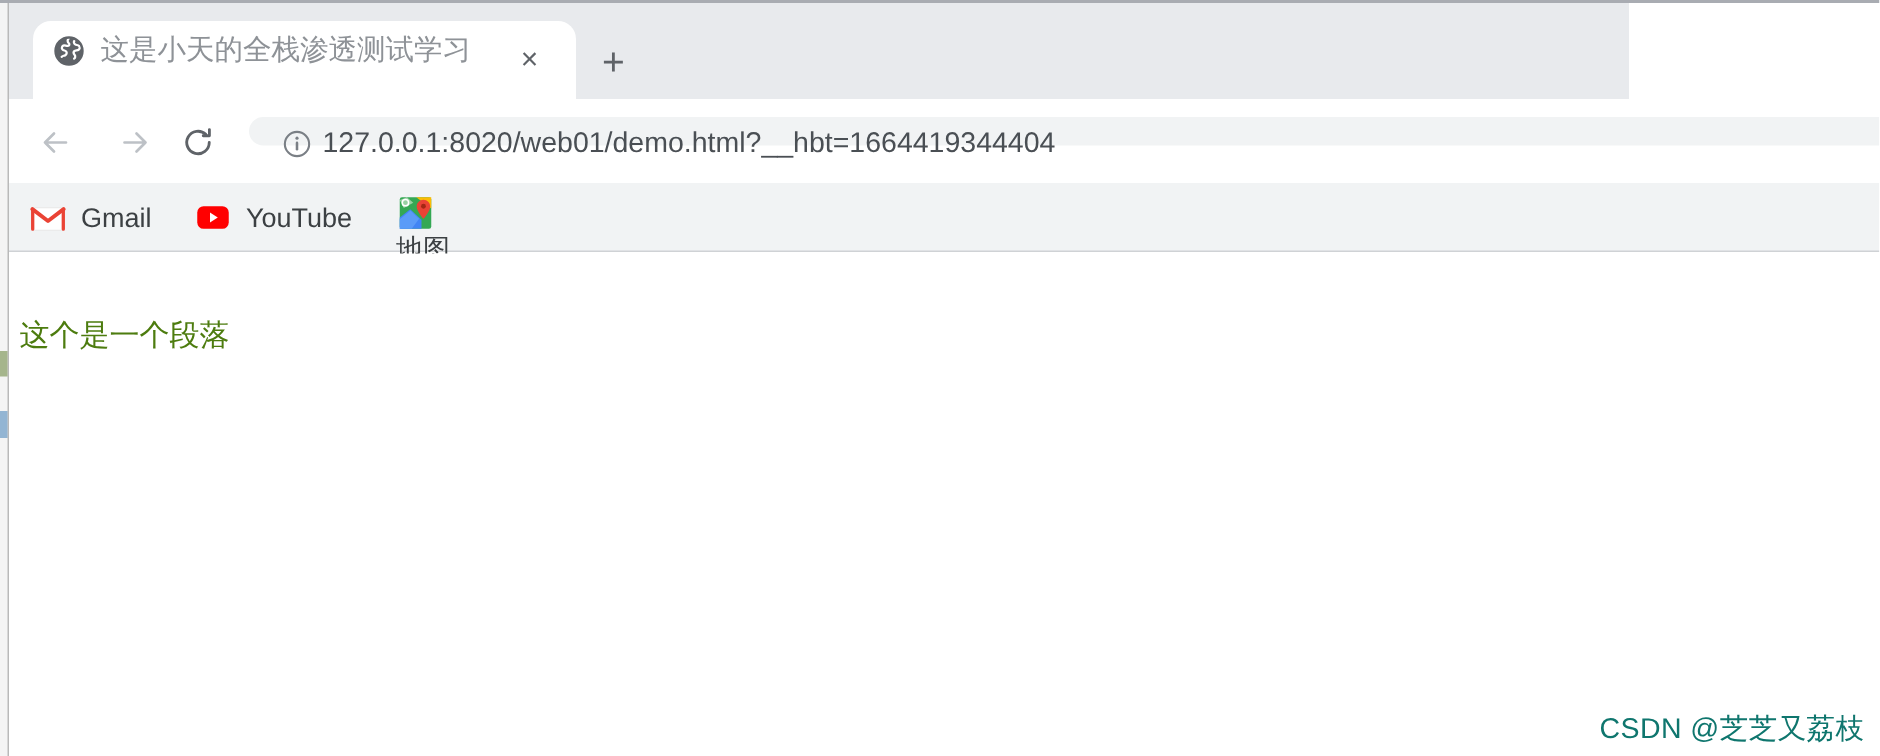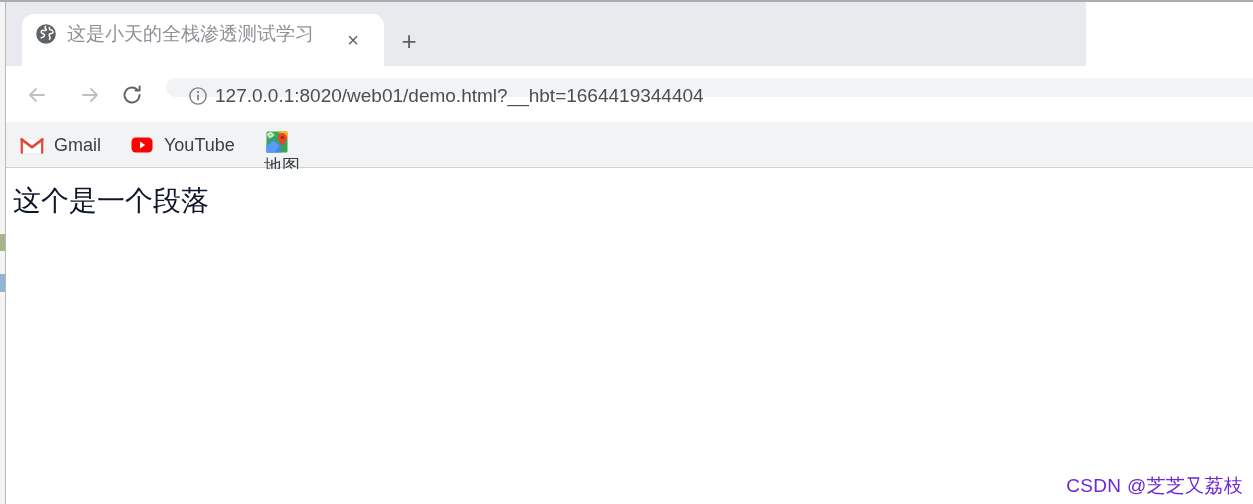--- a/index.html
+++ b/index.html
@@ -141,29 +141,29 @@
   }
 
   
   .viewport {
     position: absolute; left: 7px; top: 167px;
     width: 1246px; height: 337px;
     background: #ffffff;
     overflow: hidden;
   }
   .page-paragraph {
-    position: absolute; left: 6px; top: 15px;
-    font-size: 28px; line-height: 34px;
-    color: #0f172a;
+    position: absolute; left: 6px; top: 38px;
+    font-size: 20px; line-height: 34px;
+    color: #4d7c0f;
     white-space: nowrap;
   }
   .watermark {
     position: absolute; right: 10px; bottom: 7px;
     font-size: 19px;
-    color: #6d28d9;
+    color: #0f766e;
     white-space: nowrap;
     letter-spacing: .3px;
   }
 </style>
 </head>
 <body>
 
 <div class="window">
 
   <div class="left-edge">

